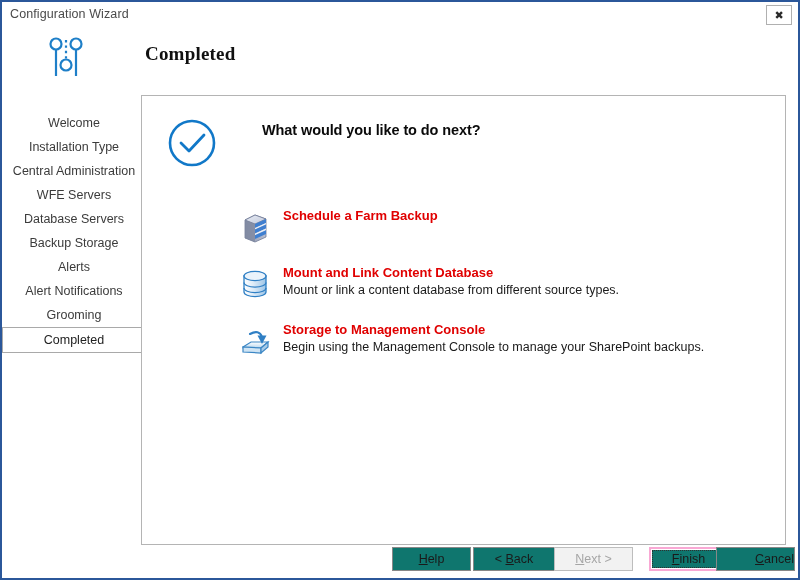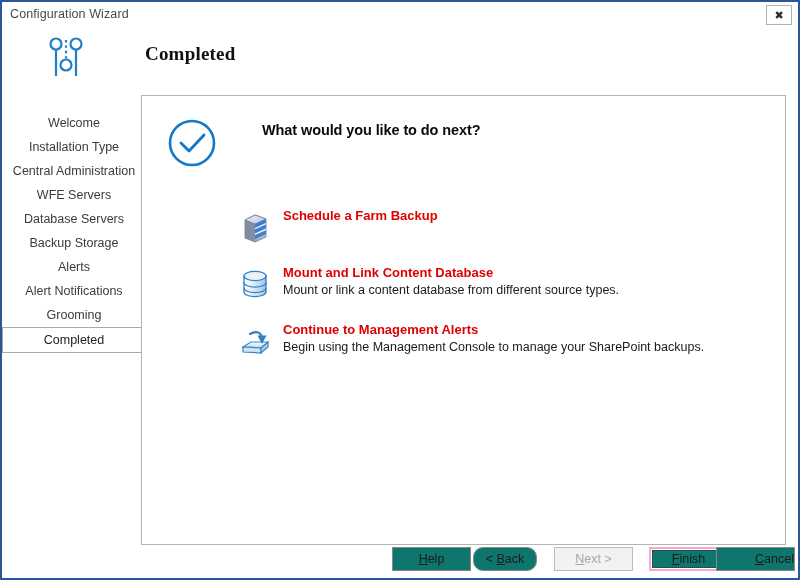--- a/index.html
+++ b/index.html
@@ -325,32 +325,32 @@
                 <stop offset="1" stop-color="#b9d8ef"></stop>
               </linearGradient>
             </defs>
             <polygon points="4,22 12,17 29,17 22,23 4,23" fill="url(#trayG)" stroke="#3b86c4" stroke-width="1.2"></polygon>
             <polygon points="4,22 4,27 22,28 22,23" fill="#cfe4f4" stroke="#3b86c4" stroke-width="1.2"></polygon>
             <polygon points="22,23 29,17 29,22 22,28" fill="#a8cbe8" stroke="#3b86c4" stroke-width="1.2"></polygon>
             <path d="M11 9 q9 -5 12 3" fill="none" stroke="#2f7fc4" stroke-width="2.1" stroke-linecap="round"></path>
             <polygon points="18.5,10.5 27.5,10.5 23,19" fill="#2f7fc4"></polygon>
           </svg>
         </div>
-        <div class="action-title">Continue to Management Alerts</div>
+        <div class="action-title">Storage to Management Console</div>
         <div class="action-desc">Begin using the Management Console to manage your SharePoint backups.</div>
       </div>
 
     </div>
   </div>
 
   <div id="button-bar">
     <button class="wiz-button" style="left:390px; width:79px;">
       <span><span></span><u>H</u><span>elp</span></span>
     </button>
-    <button class="wiz-button" style="left:471px; width:64px;border-radius:10px;">
+    <button class="wiz-button" style="left:471px; width:82px;">
       <span><span>&lt; </span><u>B</u><span>ack</span></span>
     </button>
     <button class="wiz-button disabled" style="left:552px; width:79px;" disabled="">
       <span><span></span><u>N</u><span>ext &gt;</span></span>
     </button>
     <button class="wiz-button focused" style="left:633px; width:79px;">
       <span class="focus-ring"></span>
       <span><span></span><u>F</u><span>inish</span></span>
     </button>
     <button class="wiz-button" style="left:714px; width:79px;padding-left:38px;">

